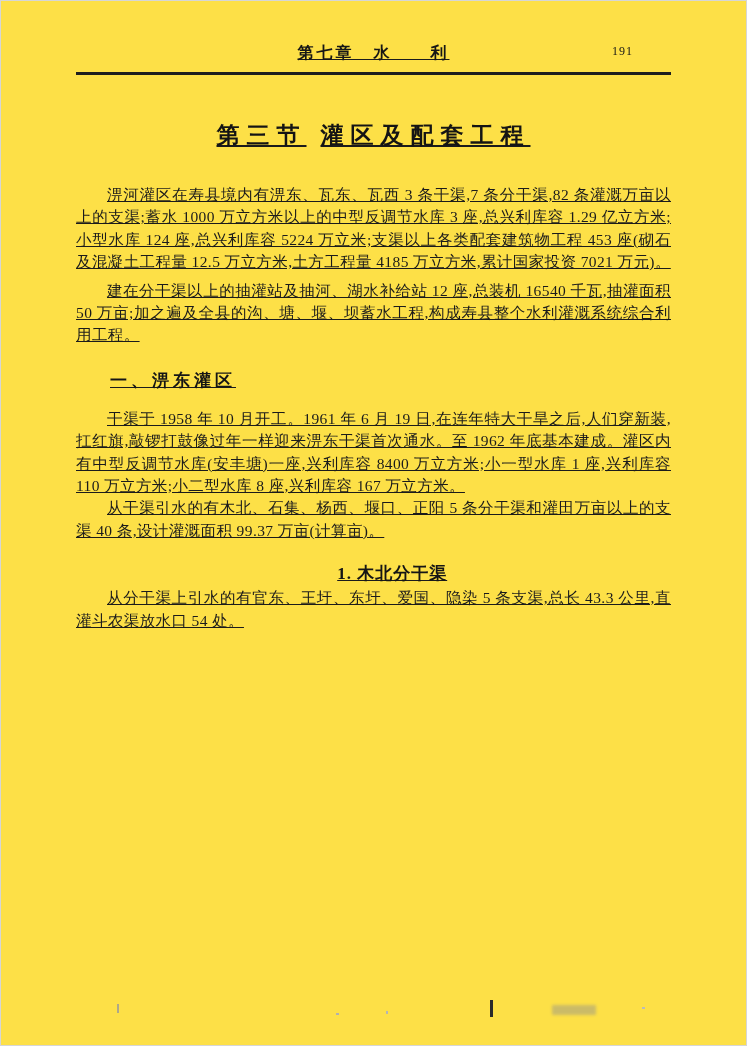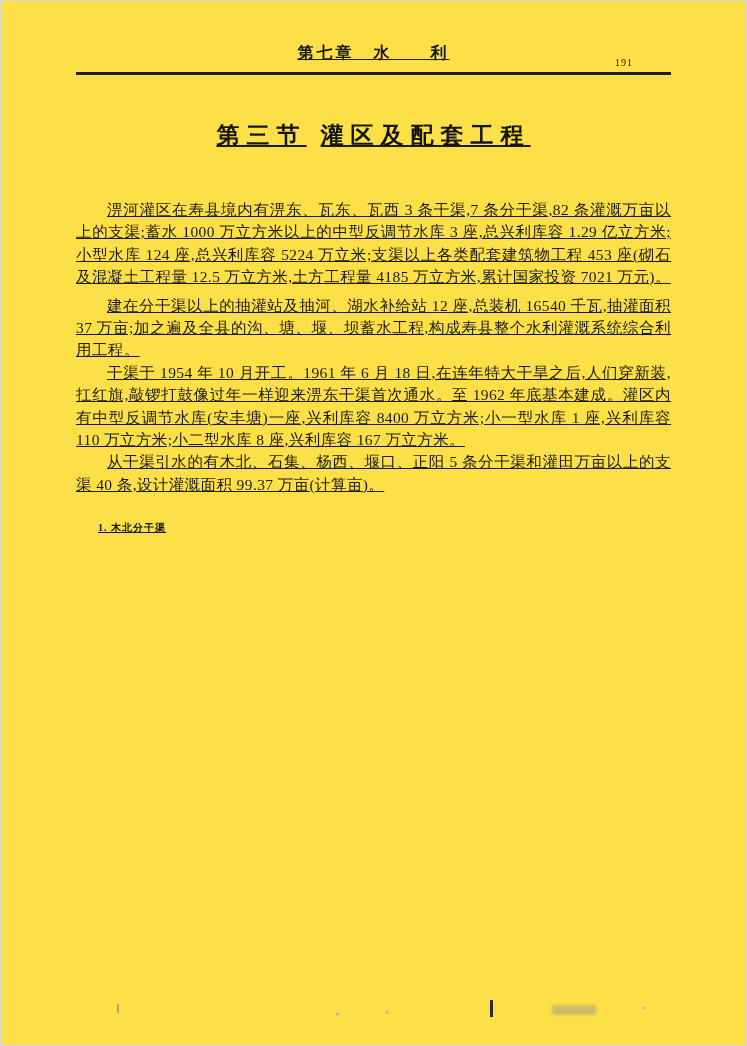--- a/index.html
+++ b/index.html
@@ -27,41 +27,41 @@
     height: 22px;
     text-align: center;
     font-size: 16px;
     font-weight: bold;
     letter-spacing: 3px;
     color: #161616;
   }
   .pagenum {
     position: absolute;
     right: 38px;
-    top: 14px;
+    top: 1px;
     font-weight: normal;
     letter-spacing: 1px;
-    font-size: 10px;
+    font-size: 12px;
   }
   .header-rule {
     margin-top: 7px;
     border-top: 3px solid #1e1e1e;
     height: 0;
   }
   .section-title {
     margin: 46px 0 11px 0;
     text-align: center;
     font-size: 23px;
     font-weight: bold;
     letter-spacing: 7px;
     color: #141414;
     line-height: 30px;
   }
   .section-title .gap { display: inline-block; width: 14px; }
-  .body-block { margin-top: 48px; }
+  .body-block { margin-top: 33px; }
   p.body {
     margin: 0;
     font-size: 15.5px;
     line-height: 22.4px;
     text-align: justify;
     text-justify: inter-ideograph;
     text-indent: 2em;
     letter-spacing: 0.4px;
   }
   p.body.gap-above { margin-top: 6px; }
@@ -70,26 +70,27 @@
     margin: 24px 0 17px 0;
     font-size: 17px;
     font-weight: bold;
     letter-spacing: 4px;
     text-indent: 2em;
     color: #151515;
     line-height: 20px;
   }
   h3.branch-title {
     margin: 21px 0 2px 0;
-    font-size: 10px;
+    font-size: 17px;
     font-weight: bold;
     letter-spacing: 1px;
     text-indent: 2.2em;
     color: #151515;
     line-height: 22px;
+    text-align: center;
   }
   
   .artifact { position: absolute; }
   .artifact.tick-left   { left: 116px; top: 1003px; width: 2px;  height: 9px;  background: #9a9a9a; opacity: .8; }
   .artifact.speck-mid-1 { left: 335px; top: 1012px; width: 3px;  height: 2px;  background: #b0b0b0; }
   .artifact.speck-mid-2 { left: 385px; top: 1010px; width: 2px;  height: 3px;  background: #b5b5b5; }
   .artifact.bar-mid     { left: 489px; top: 999px;  width: 3px;  height: 17px; background: #2a2a2a; }
   .artifact.smudge      { left: 551px; top: 1004px; width: 44px; height: 10px; background: #8f8f8f; opacity: .45; filter: blur(1.5px); }
   .artifact.speck-right { left: 641px; top: 1006px; width: 3px;  height: 2px;  background: #bbbbbb; }
 </style>
@@ -102,27 +103,29 @@
     <span>第七章　水　　利</span>
     <span class="pagenum">191</span>
   </div>
 
   <div class="header-rule"></div>
 
   <h1 class="section-title"><span>第三节</span><span class="gap"></span><span>灌区及配套工程</span></h1>
 
   <div class="body-block">
     <p class="body">淠河灌区在寿县境内有淠东、瓦东、瓦西 3 条干渠,7 条分干渠,82 条灌溉万亩以上的支渠;蓄水 1000 万立方米以上的中型反调节水库 3 座,总兴利库容 1.29 亿立方米;小型水库 124 座,总兴利库容 5224 万立米;支渠以上各类配套建筑物工程 453 座(砌石及混凝土工程量 12.5 万立方米,土方工程量 4185 万立方米,累计国家投资 7021 万元)。</p>
-    <p class="body gap-above">建在分干渠以上的抽灌站及抽河、湖水补给站 12 座,总装机 16540 千瓦,抽灌面积 37 万亩;加之遍及全县的沟、塘、堰、坝蓄水工程,构成寿县整个水利灌溉系统综合利用工程。</p>
+    <p class="body gap-above">建在分干渠以上的抽灌站及抽河、湖水补给站 12 座,总装机 16540 千瓦,抽灌面积 50 万亩;加之遍及全县的沟、塘、堰、坝蓄水工程,构成寿县整个水利灌溉系统综合利用工程。</p>
 
+    <h2 class="sub-title">一、淠东灌区</h2>
 
-    <p class="body">干渠于 1954 年 10 月开工。1961 年 6 月 18 日,在连年特大干旱之后,人们穿新装,扛红旗,敲锣打鼓像过年一样迎来淠东干渠首次通水。至 1962 年底基本建成。灌区内有中型反调节水库(安丰塘)一座,兴利库容 8400 万立方米;小一型水库 1 座,兴利库容 110 万立方米;小二型水库 8 座,兴利库容 167 万立方米。</p>
+    <p class="body">干渠于 1958 年 10 月开工。1961 年 6 月 19 日,在连年特大干旱之后,人们穿新装,扛红旗,敲锣打鼓像过年一样迎来淠东干渠首次通水。至 1962 年底基本建成。灌区内有中型反调节水库(安丰塘)一座,兴利库容 8400 万立方米;小一型水库 1 座,兴利库容 110 万立方米;小二型水库 8 座,兴利库容 167 万立方米。</p>
     <p class="body">从干渠引水的有木北、石集、杨西、堰口、正阳 5 条分干渠和灌田万亩以上的支渠 40 条,设计灌溉面积 99.37 万亩(计算亩)。</p>
 
     <h3 class="branch-title">1. 木北分干渠</h3>
+    <p class="body">从分干渠上引水的有官东、王圩、东圩、爱国、隐染 5 条支渠,总长 43.3 公里,直灌斗农渠放水口 54 处。</p>
 
   </div>
 
   <div class="artifact tick-left"></div>
   <div class="artifact speck-mid-1"></div>
   <div class="artifact speck-mid-2"></div>
   <div class="artifact bar-mid"></div>
   <div class="artifact smudge"></div>
   <div class="artifact speck-right"></div>
 

